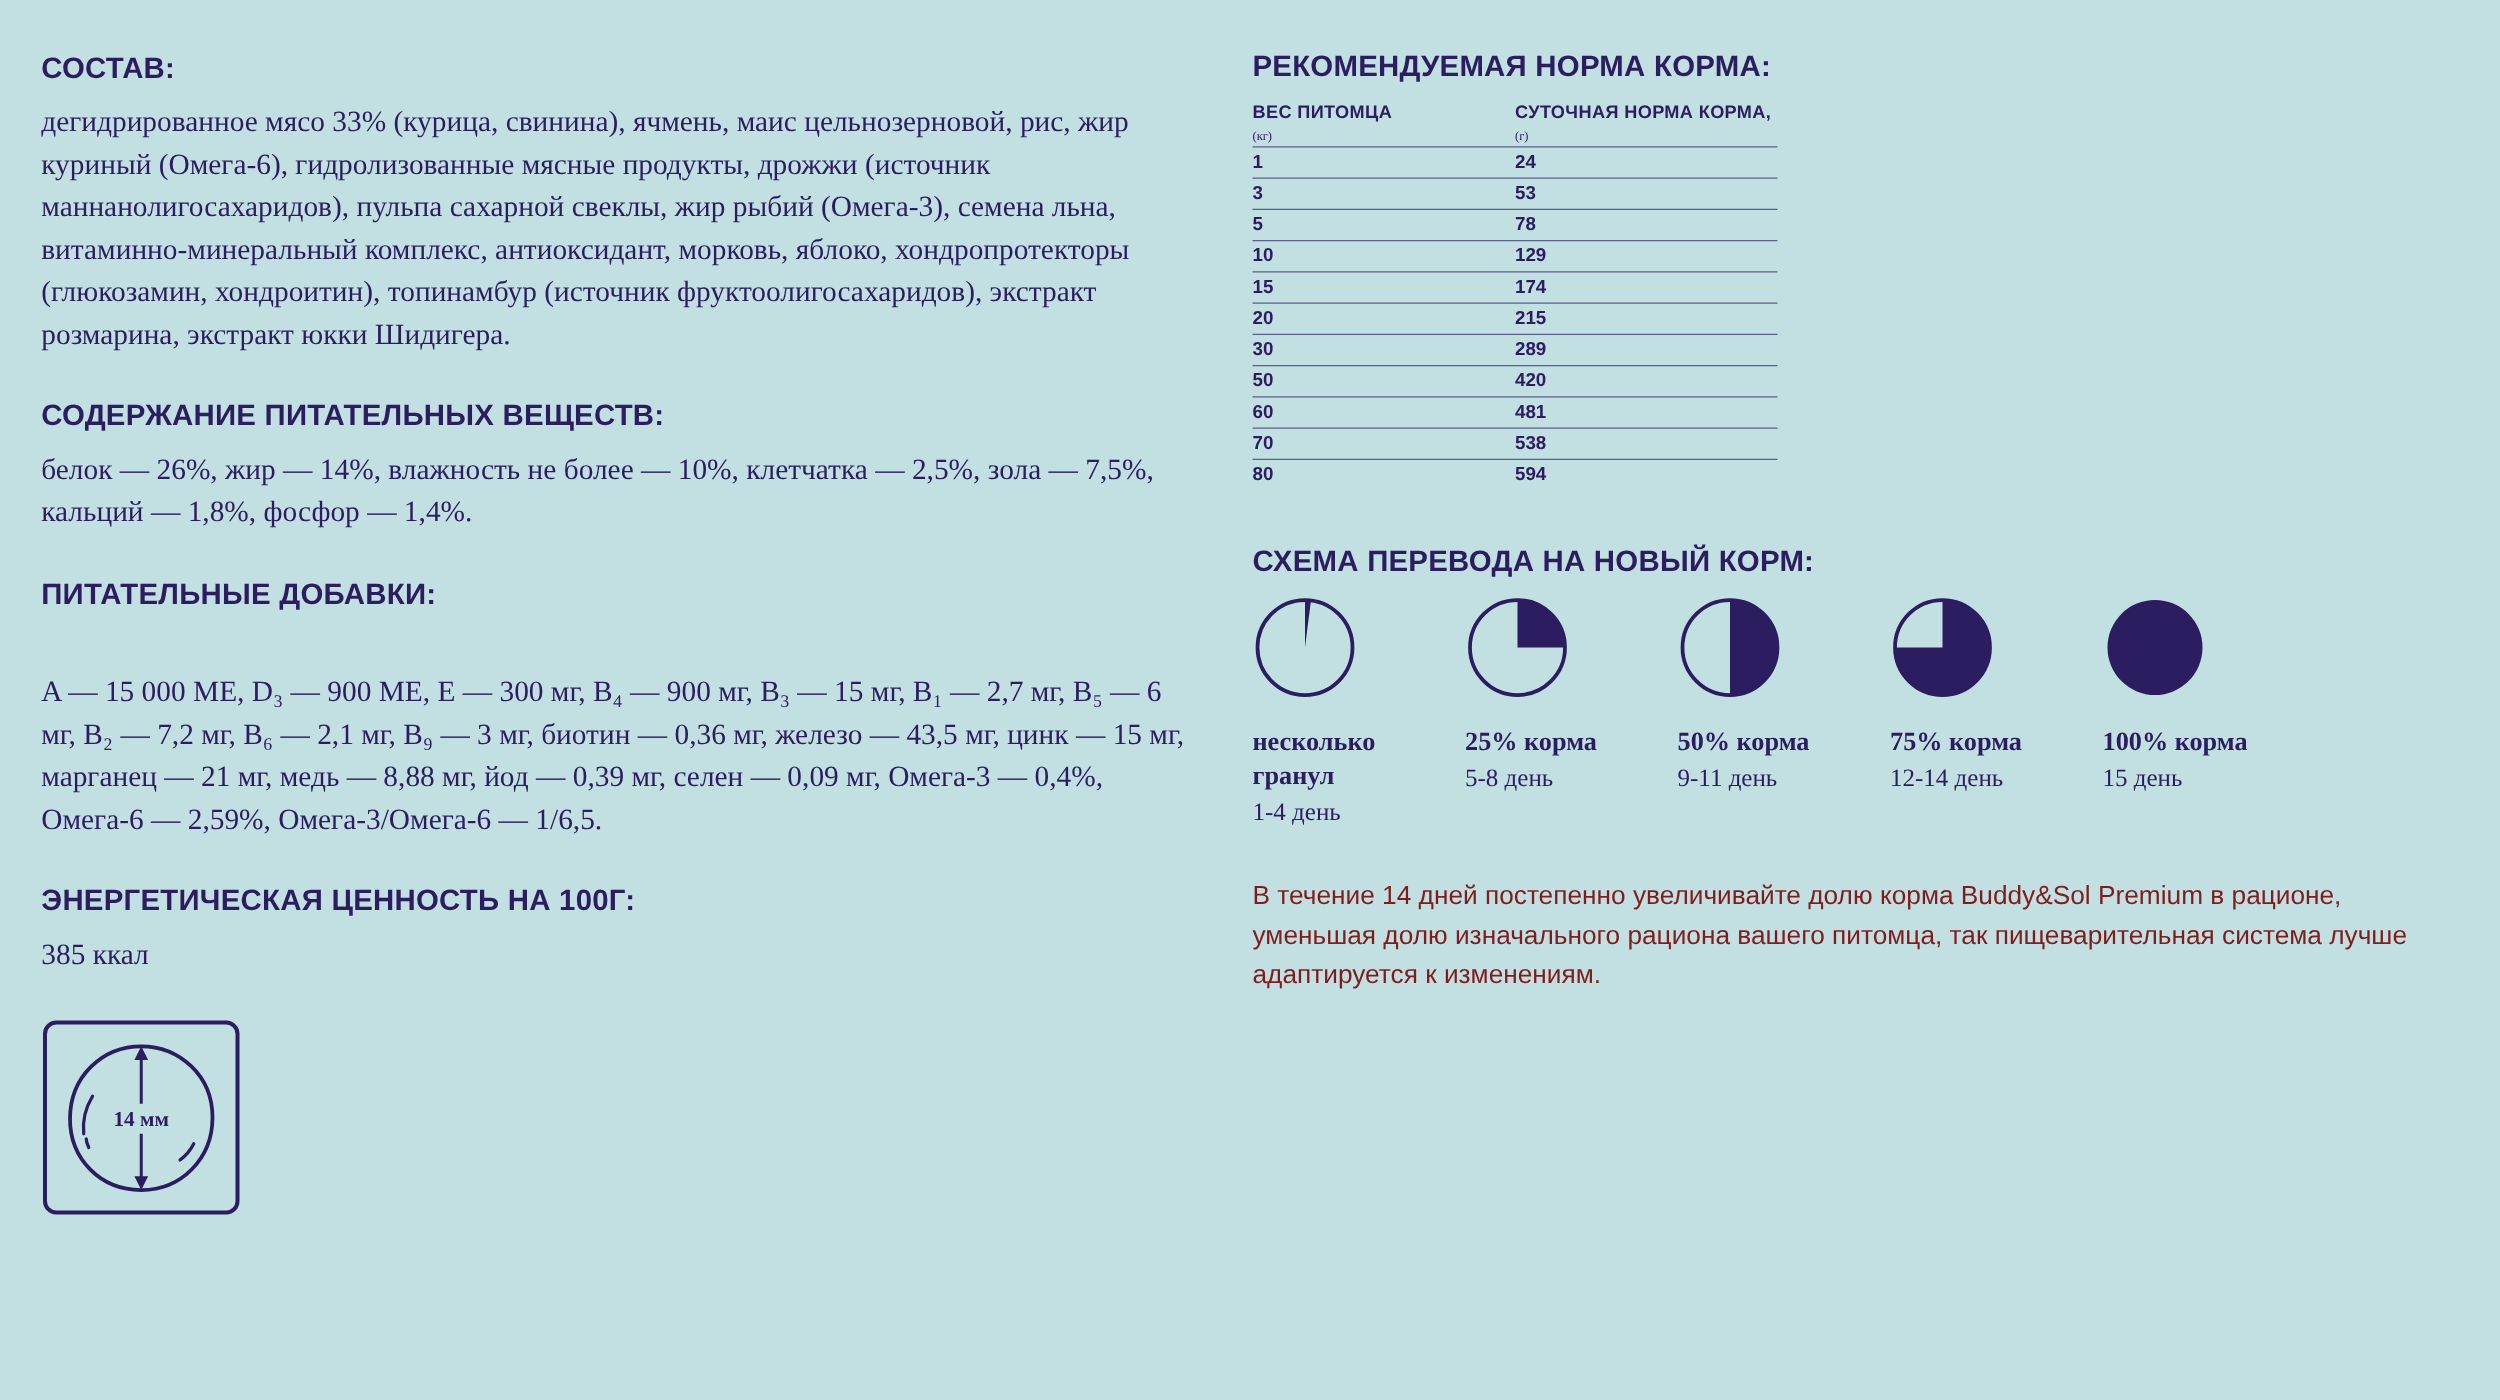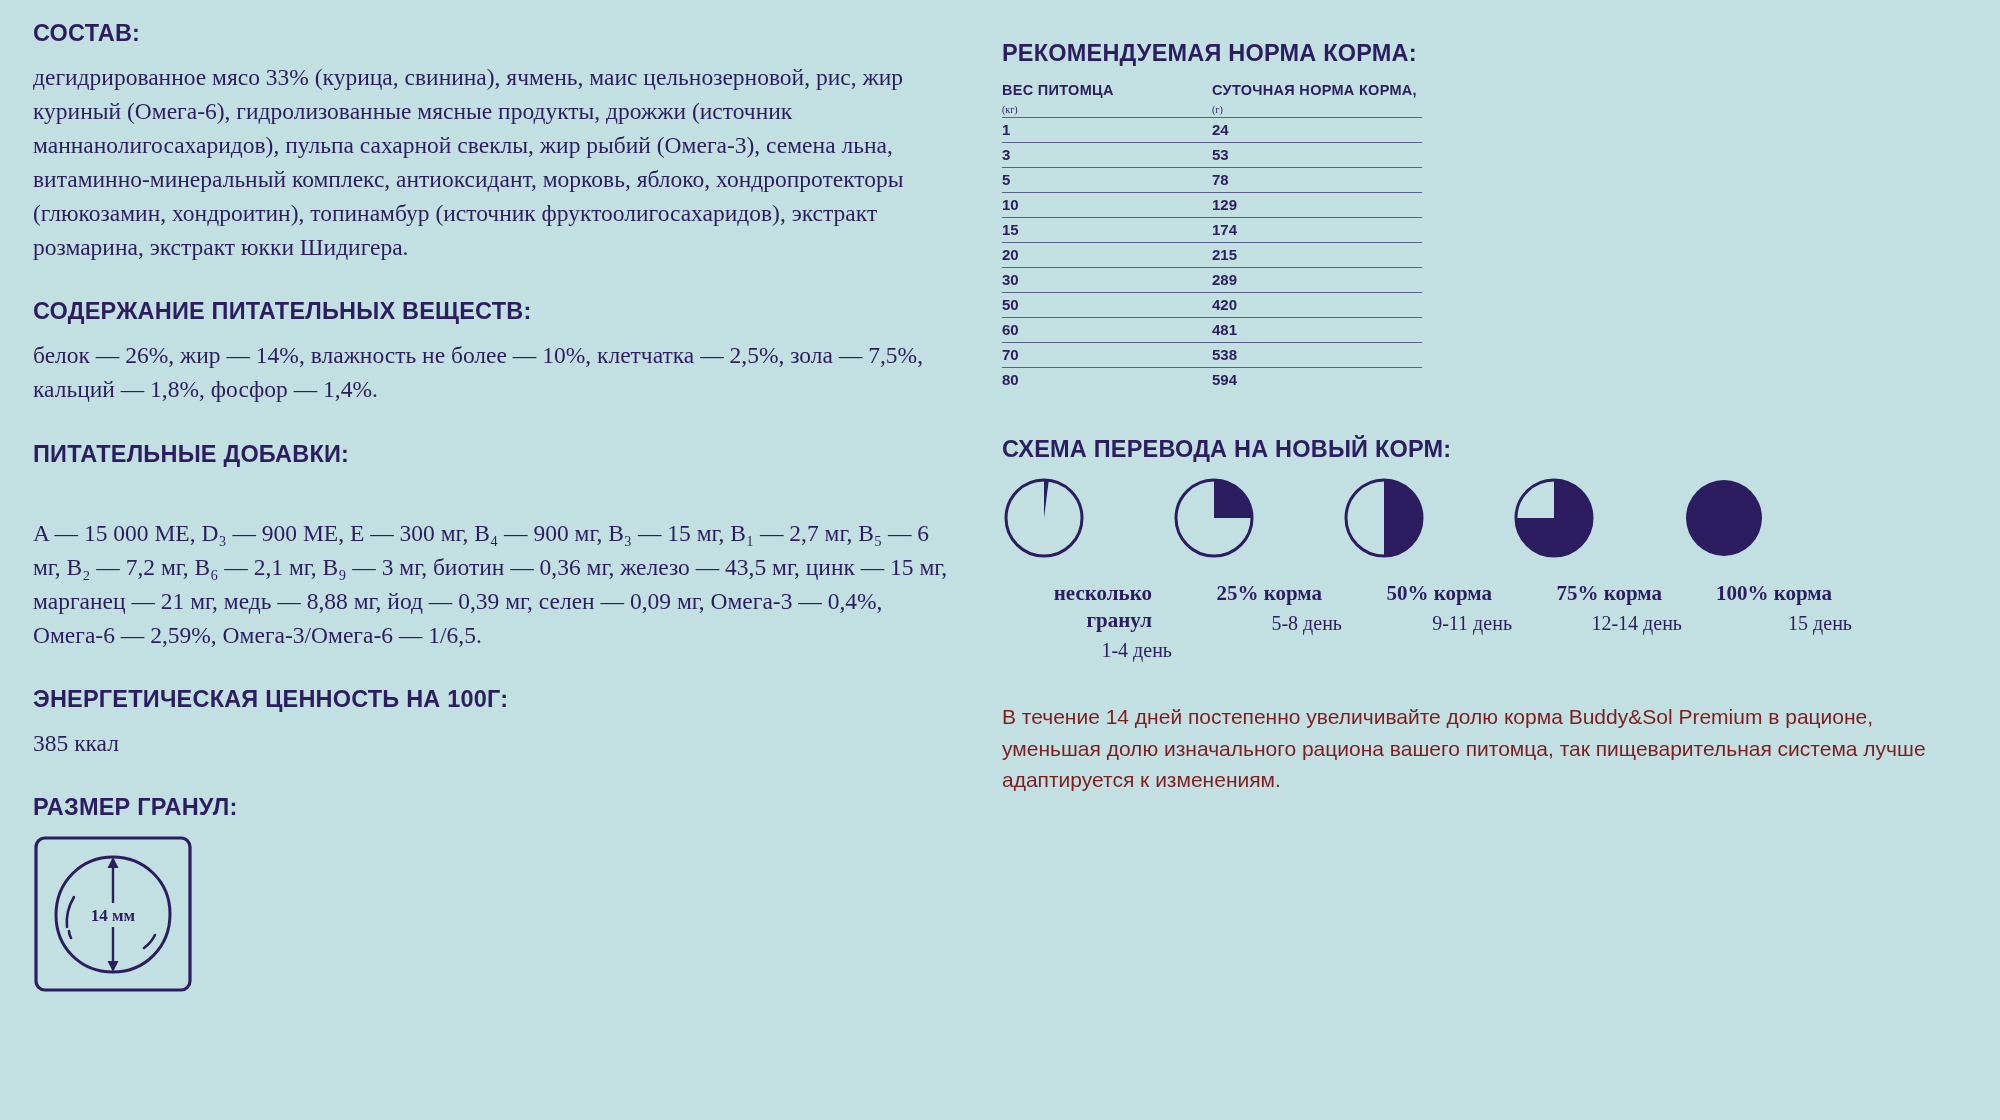--- a/index.html
+++ b/index.html
@@ -16,21 +16,21 @@
   }
   .page {
     position: relative;
     width: 2000px;
     height: 1120px;
     box-sizing: border-box;
   }
   .col-left {
     position: absolute;
     left: 33px;
-    top: 20px;
+    top: 41px;
     width: 920px;
   }
   .col-right {
     position: absolute;
     left: 1002px;
     top: 40px;
     width: 960px;
   }
 
   .section-title {
@@ -88,21 +88,20 @@
     padding: 3px 0 4px 0;
     border-top: 1.6px solid #5a5f8e;
     color: #2b1d60;
   }
 
   
   .pies {
     display: flex;
     gap: 0;
     margin-top: 12px;
-    text-align: right;
   }
   .pie-item {
     width: 170px;
   }
   .pie-svg {
     display: block;
     margin-bottom: 18px;
   }
   .pie-label {
     font-family: "Liberation Serif", serif;
@@ -155,21 +154,20 @@
       <h2 class="section-title">ПИТАТЕЛЬНЫЕ ДОБАВКИ:</h2>
       <p class="body-text" style="max-width:920px;margin-top:48px;">A — 15 000 МЕ, D₃ — 900 МЕ, E — 300 мг, B₄ — 900 мг, B₃ — 15 мг, B₁ — 2,7 мг, B₅ — 6 мг, B₂ — 7,2 мг, B₆ — 2,1 мг, B₉ — 3 мг, биотин — 0,36 мг, железо — 43,5 мг, цинк — 15 мг, марганец — 21 мг, медь — 8,88 мг, йод — 0,39 мг, селен — 0,09 мг, Омега-3 — 0,4%, Омега-6 — 2,59%, Омега-3/Омега-6 — 1/6,5.</p>
     </div>
 
     <div class="block">
       <h2 class="section-title">ЭНЕРГЕТИЧЕСКАЯ ЦЕННОСТЬ НА 100Г:</h2>
       <p class="body-text">385 ккал</p>
     </div>
 
     <div class="block">
-      <h2 class="section-title">РАЗМЕР ГРАНУЛ:</h2>
       <div class="granule-box">
         <svg width="160" height="158" viewBox="0 0 160 158">
           <rect x="3" y="3" width="154" height="152" rx="9" ry="9" fill="none" stroke="#2b1d60" stroke-width="3.2"></rect>
 
           <path d="M 80 22
                    C 110 22 137 45 137 79
                    C 137 112 112 137 80 137
                    C 47 137 23 112 23 80
                    C 23 46 49 22 80 22 Z" fill="none" stroke="#2b1d60" stroke-width="3"></path>
           <path d="M 41 62 C 35 72 33 83 34 92" fill="none" stroke="#2b1d60" stroke-width="2.6" stroke-linecap="round"></path>

